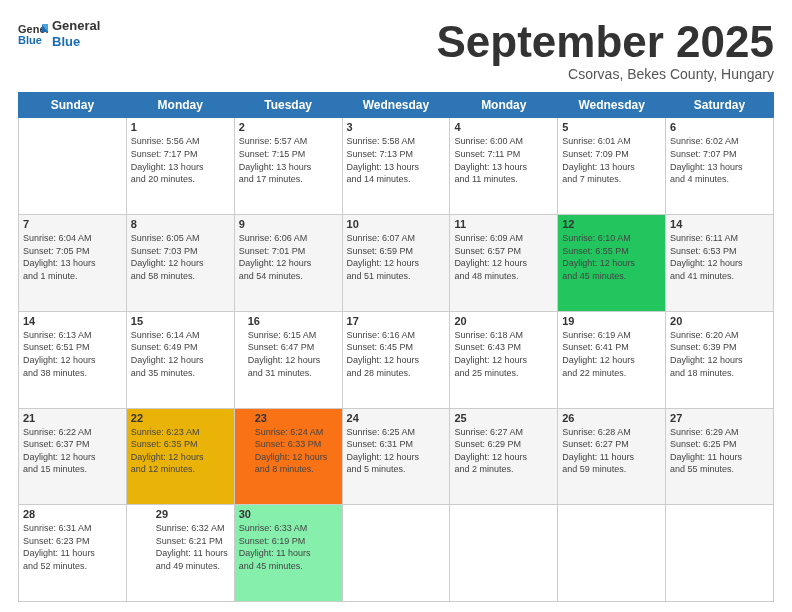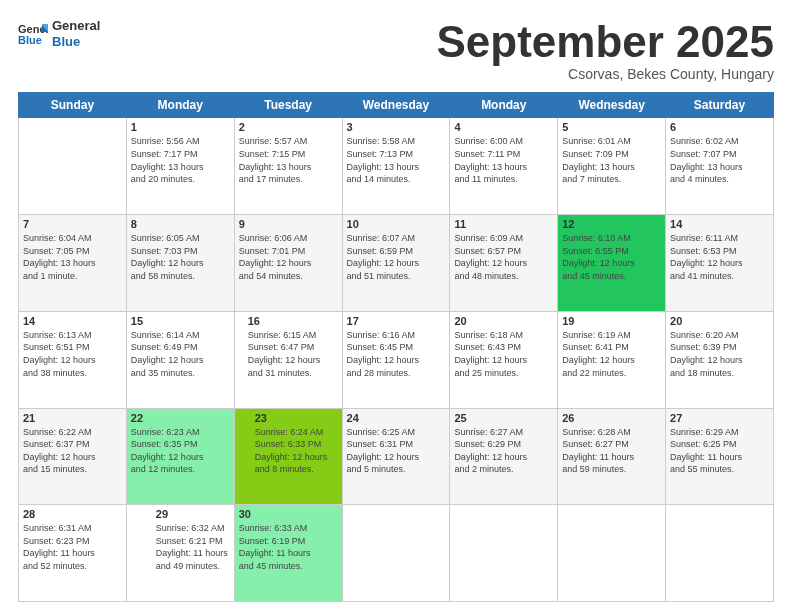--- a/index.html
+++ b/index.html
@@ -203,25 +203,25 @@
           <td style="background: rgb(255, 255, 255);">
             <span class="day-num">20</span>
             <div class="day-info">Sunrise: 6:20 AM<br>Sunset: 6:39 PM<br>Daylight: 12 hours<br>and 18 minutes.</div>
           </td>
         </tr>
         <tr>
           <td style="background: rgb(245, 245, 245);">
             <span class="day-num">21</span>
             <div class="day-info">Sunrise: 6:22 AM<br>Sunset: 6:37 PM<br>Daylight: 12 hours<br>and 15 minutes.</div>
           </td>
-          <td style="background: #86efac;">
+          <td style="background: #eab308;">
             <span class="day-num">22</span>
             <div class="day-info">Sunrise: 6:23 AM<br>Sunset: 6:35 PM<br>Daylight: 12 hours<br>and 12 minutes.</div>
           </td>
-          <td style="background: #84cc16; padding-left: 20px;">
+          <td style="background: #f97316; padding-left: 20px;">
             <span class="day-num">23</span>
             <div class="day-info">Sunrise: 6:24 AM<br>Sunset: 6:33 PM<br>Daylight: 12 hours<br>and 8 minutes.</div>
           </td>
           <td style="background: rgb(245, 245, 245);">
             <span class="day-num">24</span>
             <div class="day-info">Sunrise: 6:25 AM<br>Sunset: 6:31 PM<br>Daylight: 12 hours<br>and 5 minutes.</div>
           </td>
           <td style="background: rgb(245, 245, 245);">
             <span class="day-num">25</span>
             <div class="day-info">Sunrise: 6:27 AM<br>Sunset: 6:29 PM<br>Daylight: 12 hours<br>and 2 minutes.</div>

